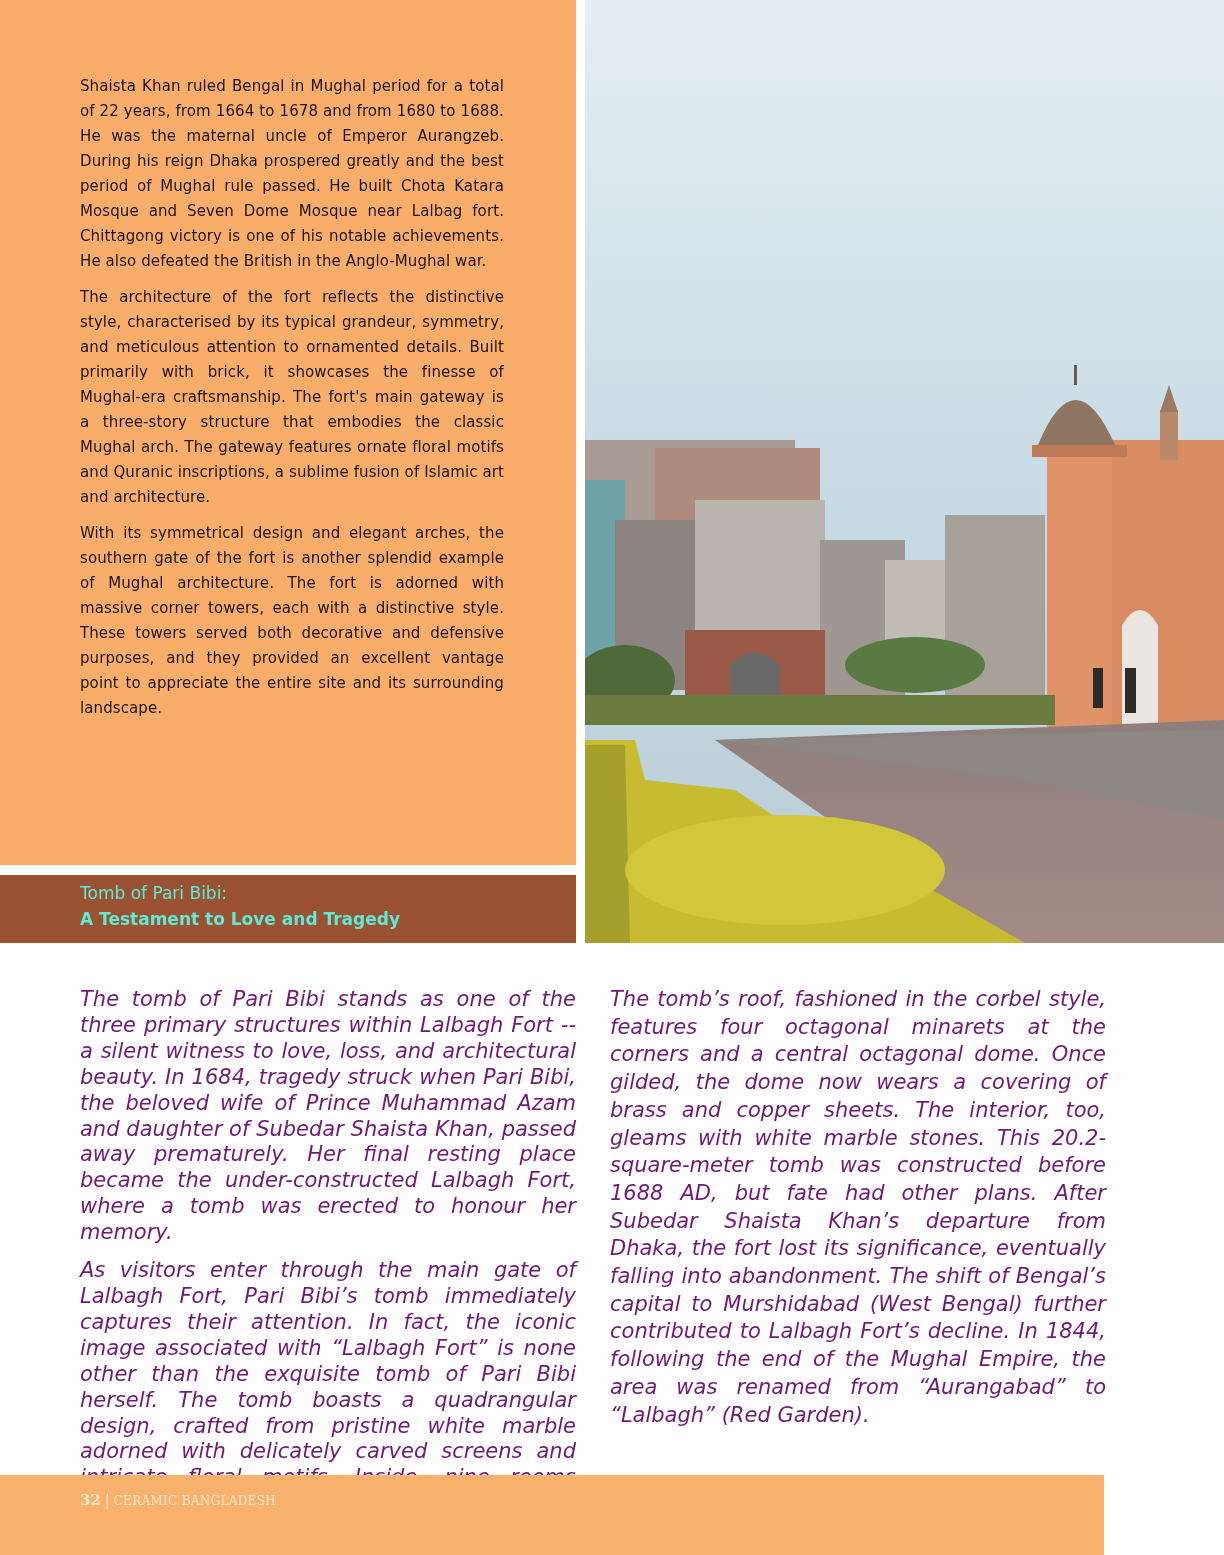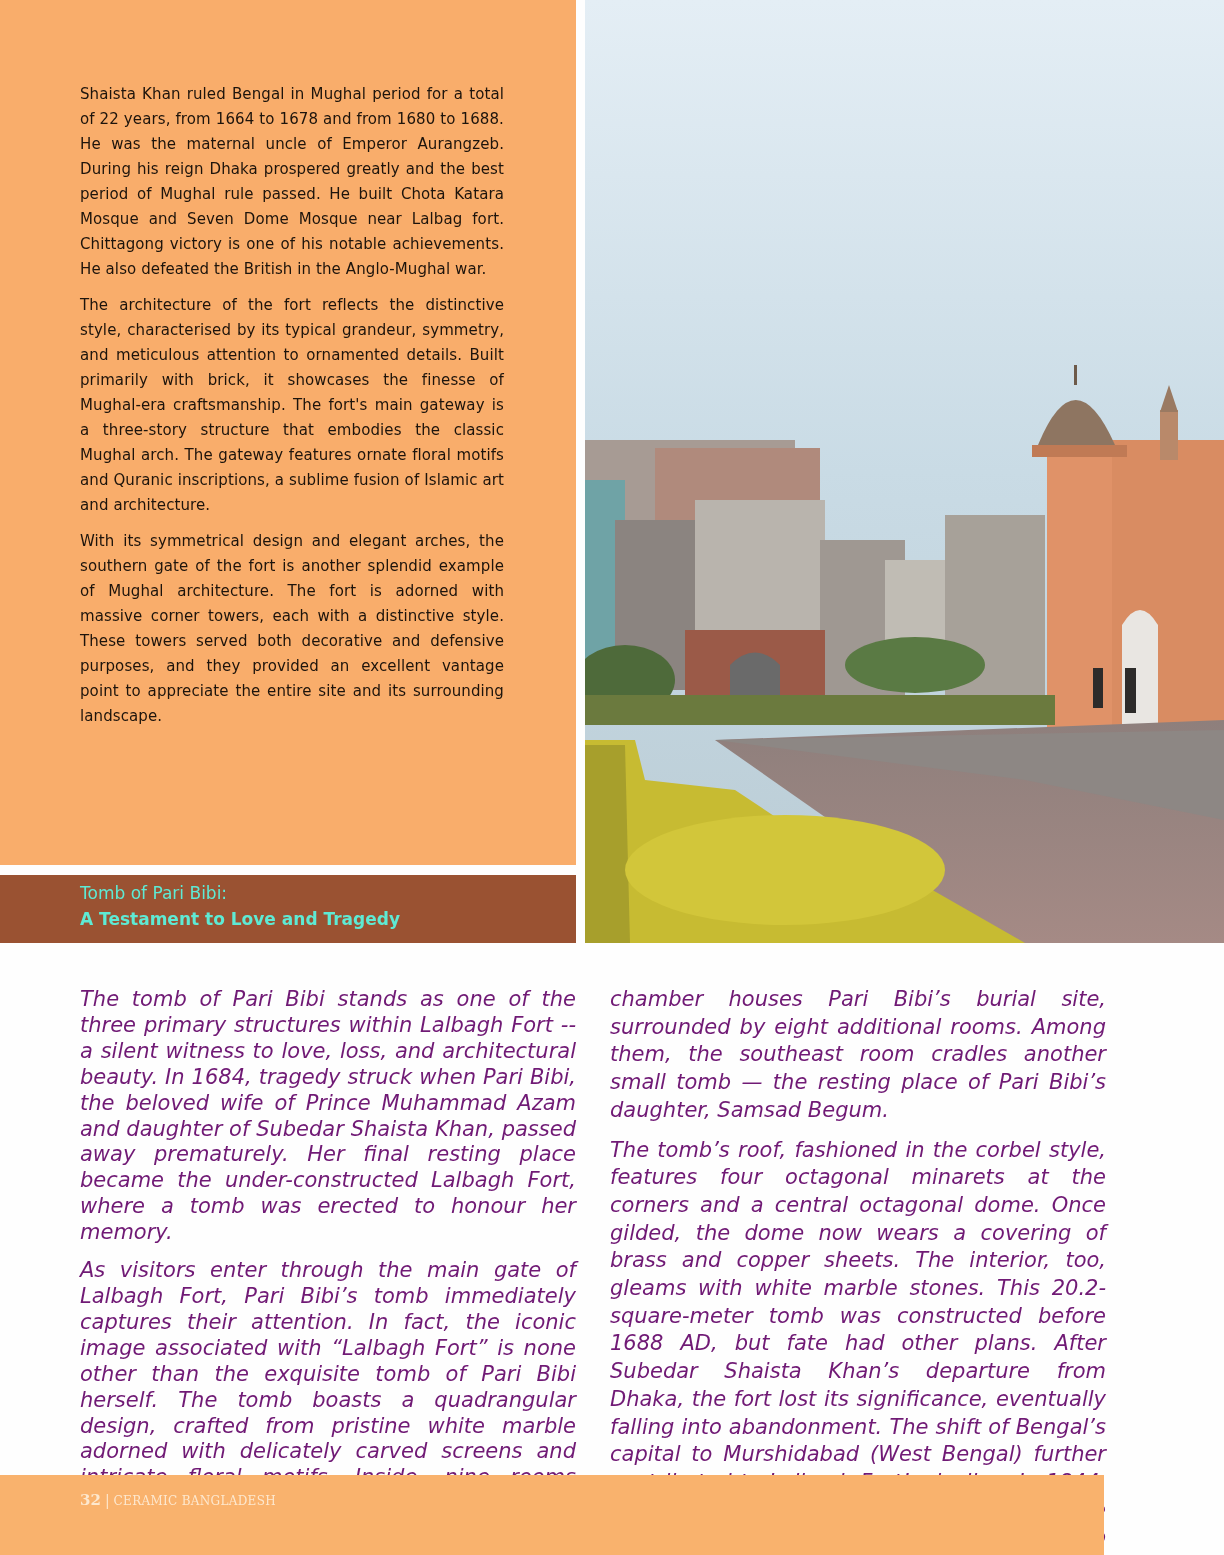--- a/index.html
+++ b/index.html
@@ -1,19 +1,19 @@
 <!DOCTYPE html>
 <html><head>
 <meta charset="utf-8">
 <style>
   html, body { margin:0; padding:0; }
   body { width:1224px; height:1555px; position:relative; background:#fefefe; overflow:hidden; font-family:"DejaVu Sans", sans-serif; }
   .orange-panel { position:absolute; left:0; top:0; width:576px; height:865px; background:#f9ad6b; }
   .orange-text { position:absolute; left:80px; top:74px; width:424px; color:#1d140c; font-size:15px; line-height:25px; text-align:justify; letter-spacing:0.1px; }
-  .orange-text p { margin:8px 0 11px 0; }
+  .orange-text p { margin:0 0 11px 0; }
   .banner { position:absolute; left:0; top:875px; width:576px; height:68px; background:#9a5232; color:#5eead4; }
   .banner .l1 { position:absolute; left:80px; top:8px; font-size:17px; font-weight:normal; }
   .banner .l2 { position:absolute; left:80px; top:34px; font-size:17px; font-weight:bold; }
   .photo { position:absolute; left:585px; top:0; width:639px; height:943px; overflow:hidden; }
   .col { position:absolute; top:987px; width:496px; font-size:21px; line-height:25.9px; color:#701a75; text-align:justify;font-style:italic; }
   .col p { margin:0 0 12px 0; }
   .col-left { left:80px; }
   .col-right { left:610px; top:986px; line-height:27.7px; }
   .footer { position:absolute; left:0; top:1475px; width:1104px; height:80px; background:#f9b26d; }
   .footer .txt { position:absolute; left:80px; top:16px; color:#fde8cf; font-family:"DejaVu Serif", serif; font-size:14px; }
@@ -87,21 +87,20 @@
     <ellipse cx="200" cy="870" rx="160" ry="55" fill="#d2c63a"></ellipse>
   </svg>
 </div>
 
 <div class="col col-left">
   <p>The tomb of Pari Bibi stands as one of the three primary structures within Lalbagh Fort -- a silent witness to love, loss, and architectural beauty. In 1684, tragedy struck when Pari Bibi, the beloved wife of Prince Muhammad Azam and daughter of Subedar Shaista Khan, passed away prematurely. Her final resting place became the under-constructed Lalbagh Fort, where a tomb was erected to honour her memory.</p>
   <p>As visitors enter through the main gate of Lalbagh Fort, Pari Bibi’s tomb immediately captures their attention. In fact, the iconic image associated with “Lalbagh Fort” is none other than the exquisite tomb of Pari Bibi herself. The tomb boasts a quadrangular design, crafted from pristine white marble adorned with delicately carved screens and intricate floral motifs. Inside, nine rooms reveal a symphony of materials: marble stones, rough stones, and glazed tiles adorned with colourful flowers and leaves. The central</p>
 </div>
 
 <div class="col col-right">
-  <p>chamber houses Pari Bibi’s burial site, surrounded by eight additional rooms. Among them, the southeast room cradles another small tomb — the resting place of Pari Bibi’s daughter, Samsad Begum.</p>
   <p>The tomb’s roof, fashioned in the corbel style, features four octagonal minarets at the corners and a central octagonal dome. Once gilded, the dome now wears a covering of brass and copper sheets. The interior, too, gleams with white marble stones. This 20.2-square-meter tomb was constructed before 1688 AD, but fate had other plans. After Subedar Shaista Khan’s departure from Dhaka, the fort lost its significance, eventually falling into abandonment. The shift of Bengal’s capital to Murshidabad (West Bengal) further contributed to Lalbagh Fort’s decline. In 1844, following the end of the Mughal Empire, the area was renamed from “Aurangabad” to “Lalbagh” (Red Garden).</p>
 </div>
 
 <div class="footer">
   <div class="txt">
     <span class="num">32</span><span class="sep">|</span><span class="mag">CERAMIC BANGLADESH</span>
   </div>
 </div>
 
 </body></html>

